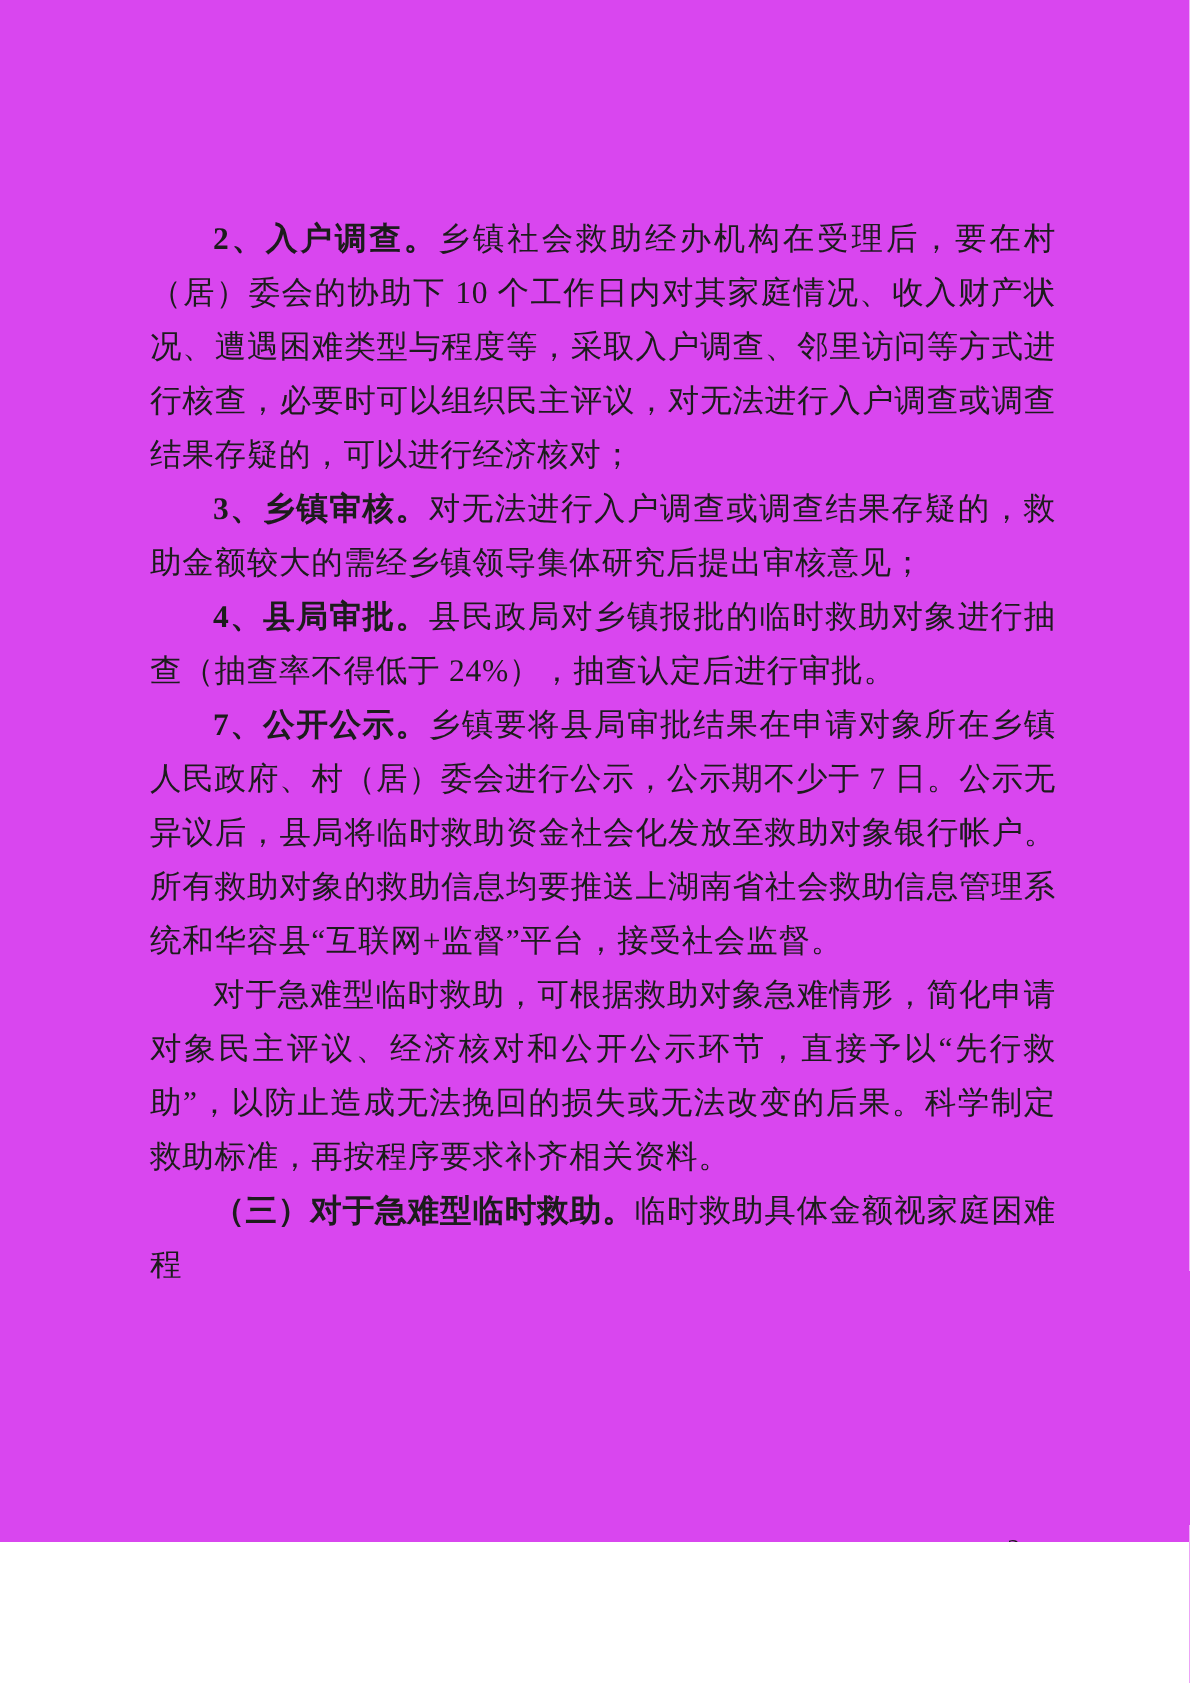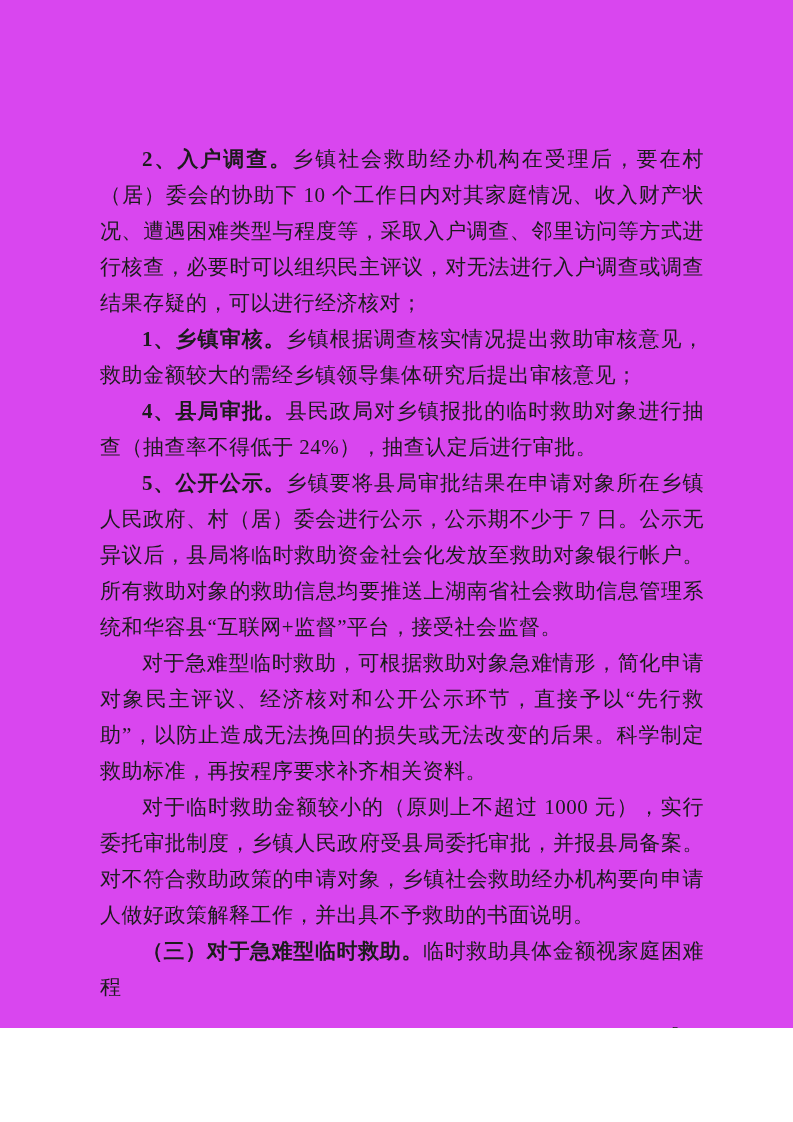--- a/index.html
+++ b/index.html
@@ -45,26 +45,25 @@
     color: #222222;
   }
 </style>
 </head>
 <body>
 
 <div class="page">
   <div class="doc-body" id="doc-body">
   <p class="para"><span class="lead">2、入户调查。</span><span class="txt">乡镇社会救助经办机构在受理后，要在村（居）委会的协助下 10 个工作日内对其家庭情况、收入财产状况、遭遇困难类型与程度等，采取入户调查、邻里访问等方式进行核查，必要时可以组织民主评议，对无法进行入户调查或调查结果存疑的，可以进行经济核对；</span></p>
 
-  <p class="para"><span class="lead">1、乡镇审核。</span><span class="txt">乡镇根据调查核实情况提出救助审核意见，救助金额较大的需经乡镇领导集体研究后提出审核意见；</span></p>
+  <p class="para"><span class="lead">3、乡镇审核。</span><span class="txt">对无法进行入户调查或调查结果存疑的，救助金额较大的需经乡镇领导集体研究后提出审核意见；</span></p>
 
   <p class="para"><span class="lead">4、县局审批。</span><span class="txt">县民政局对乡镇报批的临时救助对象进行抽查（抽查率不得低于 24%），抽查认定后进行审批。</span></p>
 
-  <p class="para"><span class="lead">5、公开公示。</span><span class="txt">乡镇要将县局审批结果在申请对象所在乡镇人民政府、村（居）委会进行公示，公示期不少于 7 日。公示无异议后，县局将临时救助资金社会化发放至救助对象银行帐户。所有救助对象的救助信息均要推送上湖南省社会救助信息管理系统和华容县“互联网+监督”平台，接受社会监督。</span></p>
+  <p class="para"><span class="lead">7、公开公示。</span><span class="txt">乡镇要将县局审批结果在申请对象所在乡镇人民政府、村（居）委会进行公示，公示期不少于 7 日。公示无异议后，县局将临时救助资金社会化发放至救助对象银行帐户。所有救助对象的救助信息均要推送上湖南省社会救助信息管理系统和华容县“互联网+监督”平台，接受社会监督。</span></p>
 
   <p class="para"><span class="lead"></span><span class="txt">对于急难型临时救助，可根据救助对象急难情形，简化申请对象民主评议、经济核对和公开公示环节，直接予以“先行救助”，以防止造成无法挽回的损失或无法改变的后果。科学制定救助标准，再按程序要求补齐相关资料。</span></p>
 
-  <p class="para"><span class="lead"></span><span class="txt">对于临时救助金额较小的（原则上不超过 1000 元），实行委托审批制度，乡镇人民政府受县局委托审批，并报县局备案。对不符合救助政策的申请对象，乡镇社会救助经办机构要向申请人做好政策解释工作，并出具不予救助的书面说明。</span></p>
 
   <p class="para"><span class="lead">（三）对于急难型临时救助。</span><span class="txt">临时救助具体金额视家庭困难程</span></p>
 </div>
   <div class="page-number">- 3 -</div>
 </div>
 
 </body></html>

